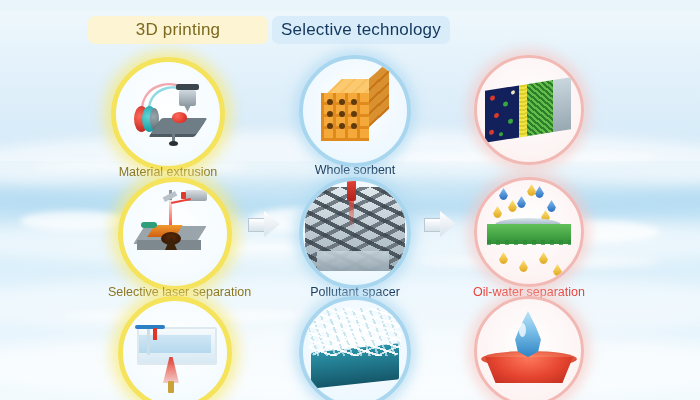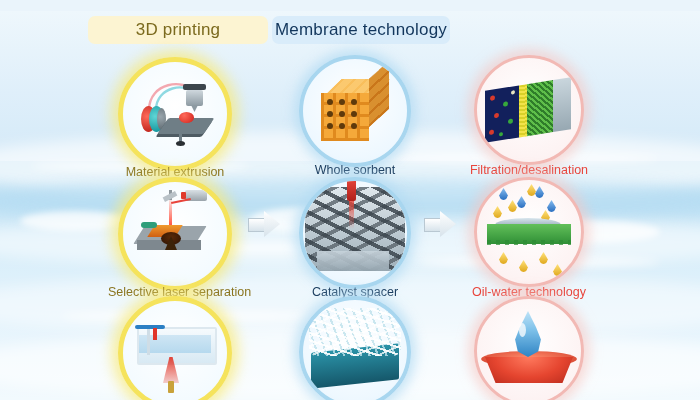--- a/index.html
+++ b/index.html
@@ -207,24 +207,24 @@
   <div class="streak" style="left:420px;top:246px;width:240px;"></div>
   <div class="streak" style="left:60px;top:300px;width:260px;"></div>
   <div class="foam" style="left:250px;top:196px;width:120px;height:26px;"></div>
   <div class="foam" style="left:520px;top:210px;width:140px;height:22px;"></div>
   <div class="foam" style="left:20px;top:200px;width:110px;height:20px;"></div>
 
   <div class="hdr h1">
     <span>3D printing</span>
   </div>
   <div class="hdr h2">
-    <span>Membrane technology</span>
-  </div>
-
-  <div class="cell" style="left:108px;top:46px;">
+    <span>Selective technology</span>
+  </div>
+
+  <div class="cell" style="left:101px;top:46px;">
     <div class="ring yellow">
       <div class="art">
         <svg width="104" height="104" style="position:absolute;left:0;top:0">
           <path d="M26 48 C26 20, 62 16, 70 30" stroke="#f3a8b0" stroke-width="2.4" fill="none"></path>
           <path d="M33 48 C33 24, 64 20, 72 32" stroke="#8fd9e2" stroke-width="2.4" fill="none"></path>
         </svg>
         <div class="me-spool s1"></div>
         <div class="me-spool s2"></div>
         <div class="me-spool s3"></div>
         <div class="me-cap"></div>
@@ -272,21 +272,20 @@
             <div class="dot" style="left:4px;top:40px;width:5px;height:5px;background:#d83a2c;"></div>
             <div class="dot" style="left:26px;top:4px;width:4px;height:4px;background:#e7e2c0;"></div>
             <div class="dot" style="left:14px;top:44px;width:4px;height:4px;background:#37a83c;"></div>
           </div>
           <div class="mem"></div>
           <div class="mesh"></div>
           <div class="gray"></div>
         </div>
       </div>
     </div>
-    <div class="cap p">Filtration/desalination</div>
   </div>
 
   <div class="cell" style="left:108px;top:166px;">
     <div class="ring yellow">
       <div class="art">
         <div class="sls-laser"></div>
         <div class="sls-ray"></div>
         <div class="sls-arm"></div>
         <div class="sls-mirror"></div>
         <div class="sls-beam"></div>
@@ -308,21 +307,21 @@
 
   <div class="cell" style="left:288px;top:166px;">
     <div class="ring blue">
       <div class="art">
         <div class="sp-grid"></div>
         <div class="sp-base"></div>
         <div class="sp-jet"></div>
         <div class="sp-noz"></div>
       </div>
     </div>
-    <div class="cap b">Catalyst spacer</div>
+    <div class="cap b">Pollutant spacer</div>
   </div>
 
   <div class="arrow" style="left:424px;top:200px;">
     <div class="shaft"></div>
     <div class="head"></div>
   </div>
 
   <div class="cell" style="left:462px;top:166px;">
     <div class="ring pink">
       <div class="art">
@@ -335,21 +334,21 @@
         <div class="drop oil" style="left:64px;top:30px;"></div>
         <div class="drop oil" style="left:16px;top:26px;"></div>
         <div class="ow-pool"></div>
         <div class="ow-mem"></div>
         <div class="drop oil" style="left:22px;top:72px;"></div>
         <div class="drop oil" style="left:42px;top:80px;"></div>
         <div class="drop oil" style="left:62px;top:72px;"></div>
         <div class="drop oil" style="left:76px;top:84px;"></div>
       </div>
     </div>
-    <div class="cap p">Oil-water technology</div>
+    <div class="cap p">Oil-water separation</div>
   </div>
 
   <div class="cell" style="left:108px;top:285px;">
     <div class="ring yellow">
       <div class="art">
         <div class="vat"></div>
         <div class="vat-res"></div>
         <div class="vat-arm"></div>
         <div class="vat-bar"></div>
         <div class="vat-tip"></div>

